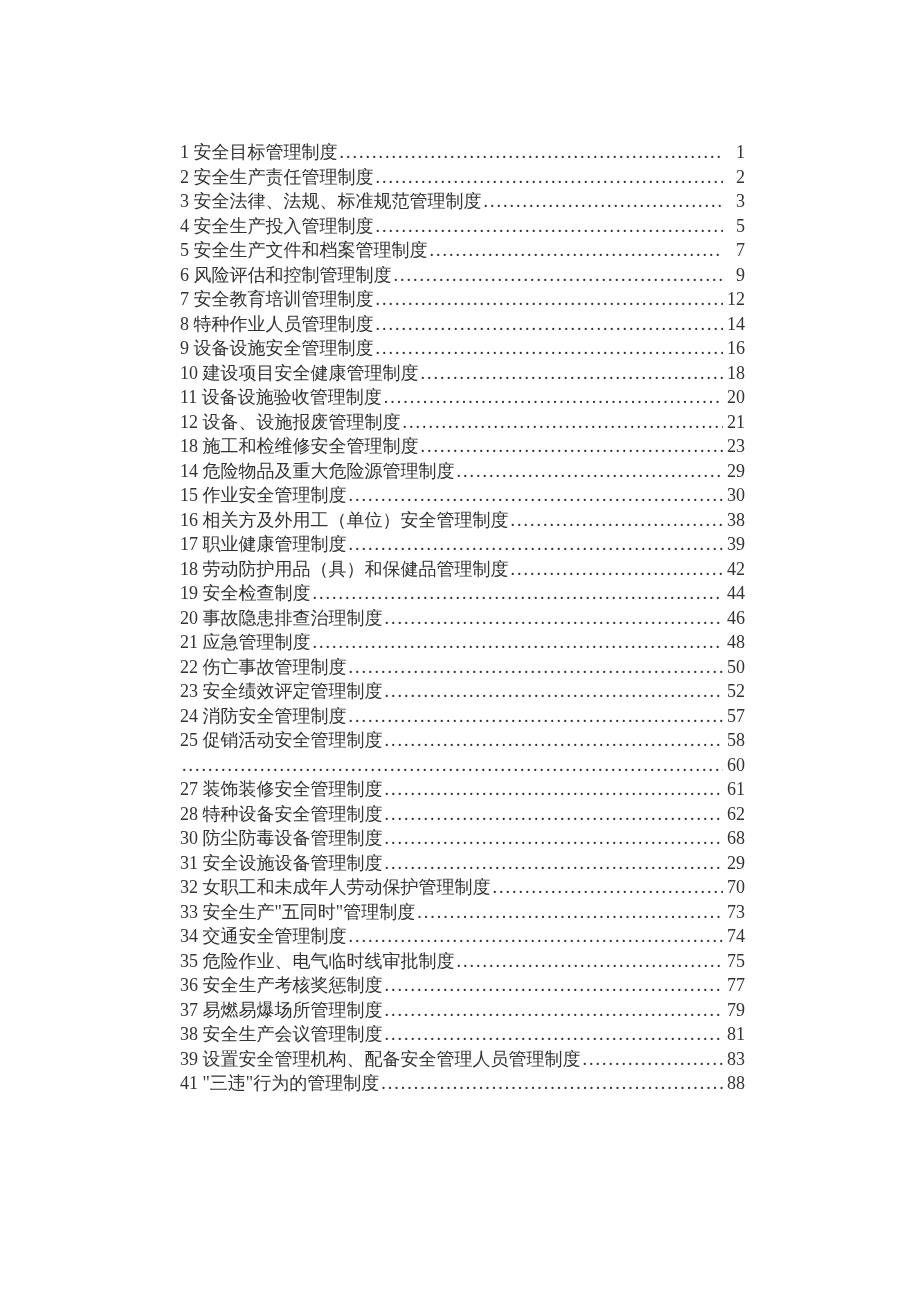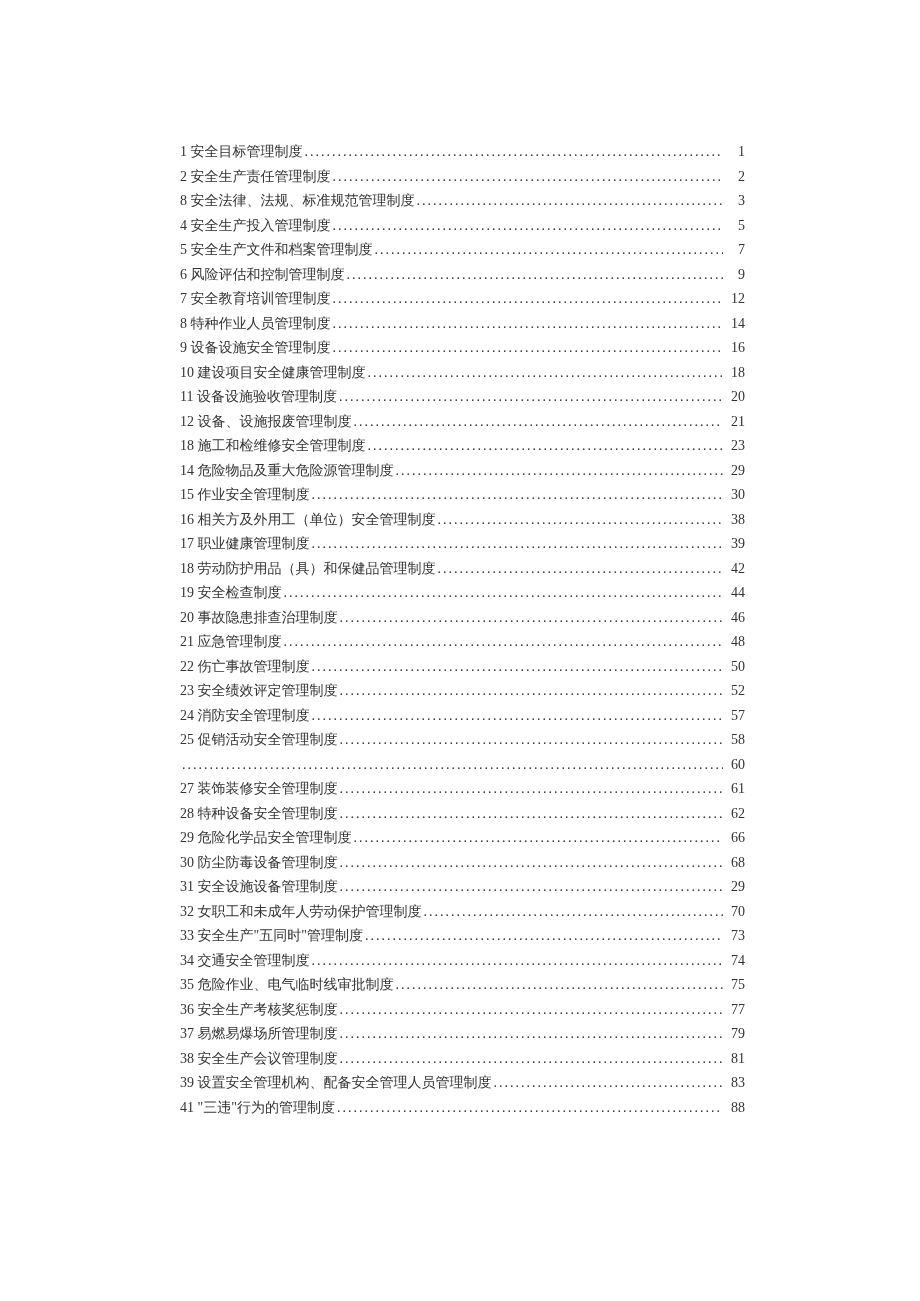--- a/index.html
+++ b/index.html
@@ -13,21 +13,21 @@
       background: #ffffff;
       font-family: "SimSun", "宋体", serif;
       padding: 140px 175px 0 180px;
     }
     .toc-container {
       width: 100%;
     }
     .toc-entry {
       display: flex;
       align-items: baseline;
-      font-size: 14px;
+      font-size: 18px;
       color: #333333;
       line-height: 24.5px;
       white-space: nowrap;
     }
     .toc-title {
       flex-shrink: 0;
     }
     .toc-title.italic {
     }
     .toc-dots {
@@ -54,21 +54,21 @@
       <span class="toc-title">1 安全目标管理制度 </span>
       <span class="toc-dots"></span>
       <span class="toc-page">1</span>
     </div>
     <div class="toc-entry">
       <span class="toc-title">2 安全生产责任管理制度 </span>
       <span class="toc-dots"></span>
       <span class="toc-page">2</span>
     </div>
     <div class="toc-entry">
-      <span class="toc-title">8 安全法律、法规、标准规范管理制度 </span>
+      <span class="toc-title">3 安全法律、法规、标准规范管理制度 </span>
       <span class="toc-dots"></span>
       <span class="toc-page">3</span>
     </div>
     <div class="toc-entry">
       <span class="toc-title">4 安全生产投入管理制度 </span>
       <span class="toc-dots"></span>
       <span class="toc-page">5</span>
     </div>
     <div class="toc-entry">
       <span class="toc-title">5 安全生产文件和档案管理制度 </span>
@@ -181,25 +181,20 @@
     </div>
     <div class="toc-entry">
       <span class="toc-title">27 装饰装修安全管理制度 </span>
       <span class="toc-dots"></span>
       <span class="toc-page">61</span>
     </div>
     <div class="toc-entry">
       <span class="toc-title">28 特种设备安全管理制度 </span>
       <span class="toc-dots"></span>
       <span class="toc-page">62</span>
-    </div>
-    <div class="toc-entry">
-      <span class="toc-title">29 危险化学品安全管理制度 </span>
-      <span class="toc-dots"></span>
-      <span class="toc-page">66</span>
     </div>
     <div class="toc-entry">
       <span class="toc-title">30 防尘防毒设备管理制度 </span>
       <span class="toc-dots"></span>
       <span class="toc-page">68</span>
     </div>
     <div class="toc-entry">
       <span class="toc-title">31 安全设施设备管理制度 </span>
       <span class="toc-dots"></span>
       <span class="toc-page">29</span>

